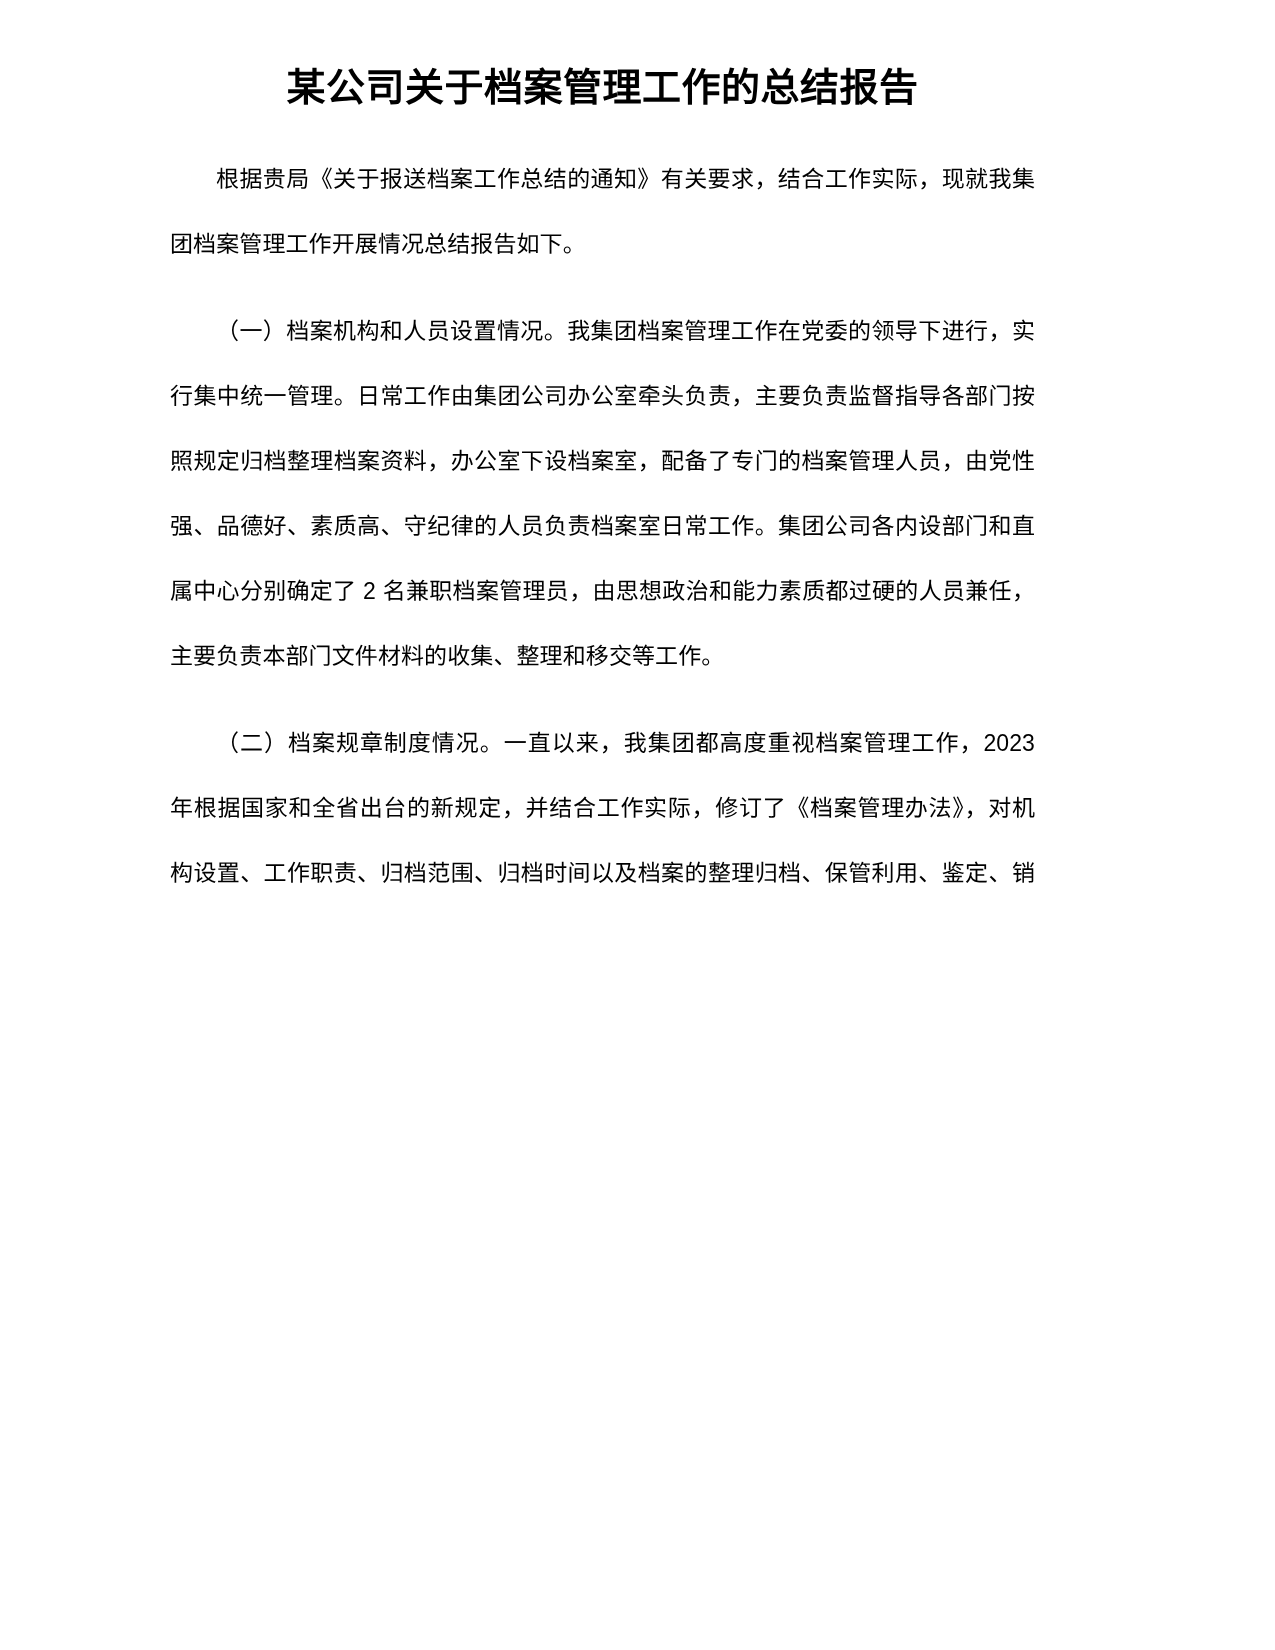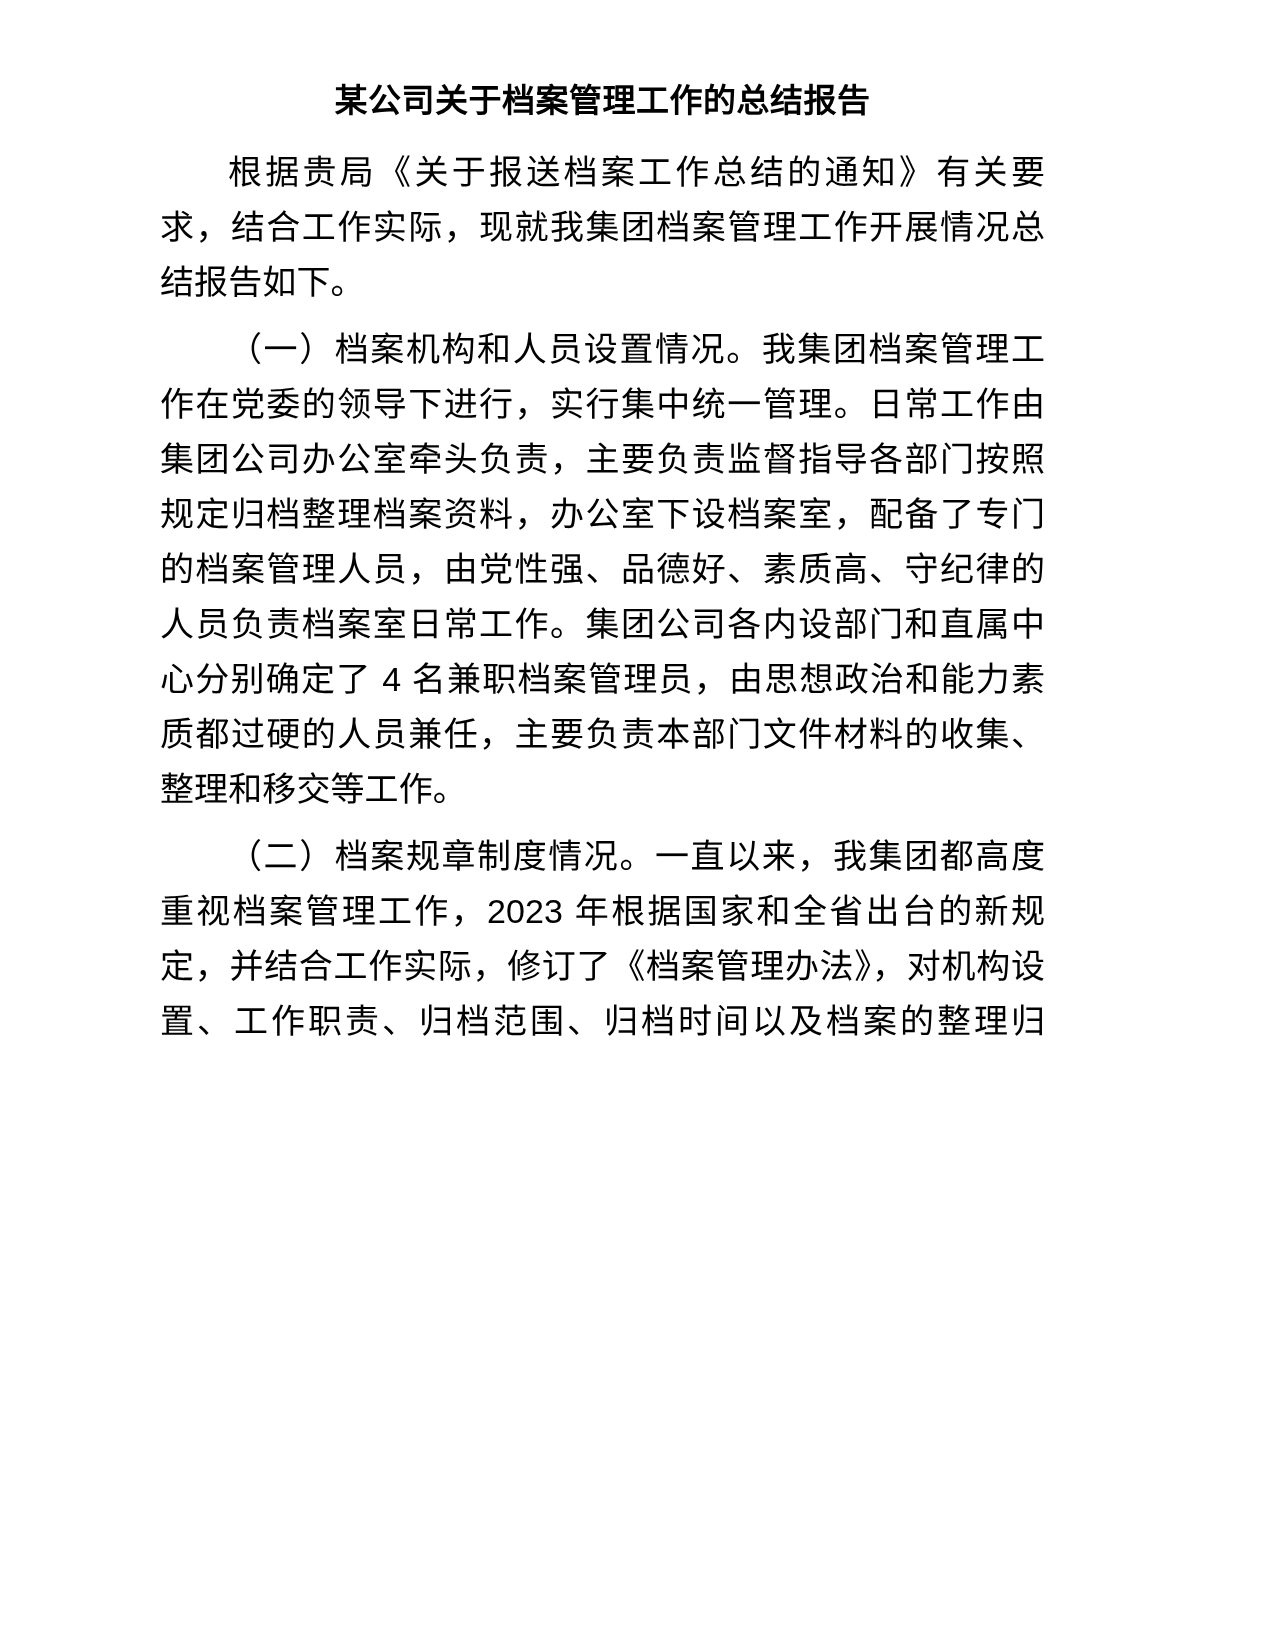--- a/index.html
+++ b/index.html
@@ -21,37 +21,37 @@
     overflow: hidden;
     box-sizing: border-box;
   }
   .content {
     position: absolute;
     left: 160px;
     top: 0;
     width: 885px;
   }
   .doc-title {
-    font-size: 33px;
+    font-size: 39px;
     font-weight: 700;
     line-height: 1.25;
     text-align: center;
     letter-spacing: 0.5px;
     margin: 0;
-    padding-top: 80px;
+    padding-top: 64px;
     padding-bottom: 10px;
     white-space: nowrap;
   }
   .para {
-    font-size: 34px;
-    line-height: 55px;
+    font-size: 23px;
+    line-height: 65px;
     text-align: justify;
     text-justify: inter-ideograph;
     text-align-last: left;
-    margin: 0;
+    margin: 10px;
     padding-top: 12px;
     text-indent: 2em;
     word-break: break-all;
     letter-spacing: 0.1px;
   }
   .para.heading-num {
     text-indent: 2em;
   }
   .para:first-of-type {
     padding-top: 14px;
@@ -66,18 +66,18 @@
 <body>
 
 <div class="page">
   <div class="content">
 
     <h1 class="doc-title">某公司关于档案管理工作的总结报告</h1>
 
     <p class="para">根据贵局《关于报送档案工作总结的通知》有关要求，结合工作实际，现就我集团档案管理工作开展情况总结报告如下。</p>
 
 
-    <p class="para">（一）档案机构和人员设置情况。我集团档案管理工作在党委的领导下进行，实行集中统一管理。日常工作由集团公司办公室牵头负责，主要负责监督指导各部门按照规定归档整理档案资料，办公室下设档案室，配备了专门的档案管理人员，由党性强、品德好、素质高、守纪律的人员负责档案室日常工作。集团公司各内设部门和直属中心分别确定了 4 名兼职档案管理员，由思想政治和能力素质都过硬的人员兼任，主要负责本部门文件材料的收集、整理和移交等工作。</p>
+    <p class="para">（一）档案机构和人员设置情况。我集团档案管理工作在党委的领导下进行，实行集中统一管理。日常工作由集团公司办公室牵头负责，主要负责监督指导各部门按照规定归档整理档案资料，办公室下设档案室，配备了专门的档案管理人员，由党性强、品德好、素质高、守纪律的人员负责档案室日常工作。集团公司各内设部门和直属中心分别确定了 2 名兼职档案管理员，由思想政治和能力素质都过硬的人员兼任，主要负责本部门文件材料的收集、整理和移交等工作。</p>
 
     <p class="para clipped">（二）档案规章制度情况。一直以来，我集团都高度重视档案管理工作，2023 年根据国家和全省出台的新规定，并结合工作实际，修订了《档案管理办法》，对机构设置、工作职责、归档范围、归档时间以及档案的整理归档、保管利用、鉴定、销毁、移交等内容进行了细化规定，进一步完善了集团公司档案工作的制度依据。此外，我集团还制定了《保密管理暂行办法》《涉密文件管理细则》，对涉密档案的归档、保管和利用作出明确规定。《工作人员违规行为处罚办法》也对违反</p>
 
   </div>
 </div>
 
 </body></html>

